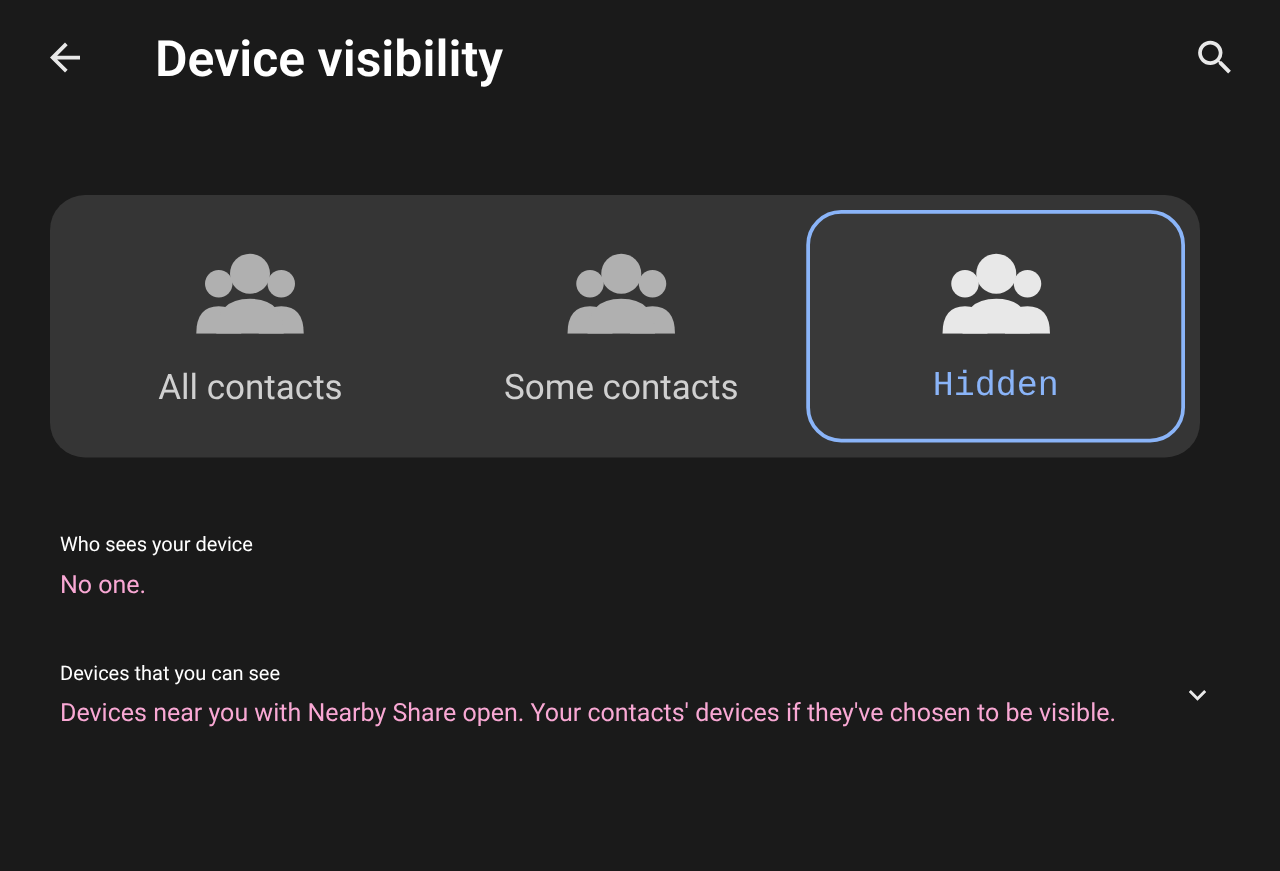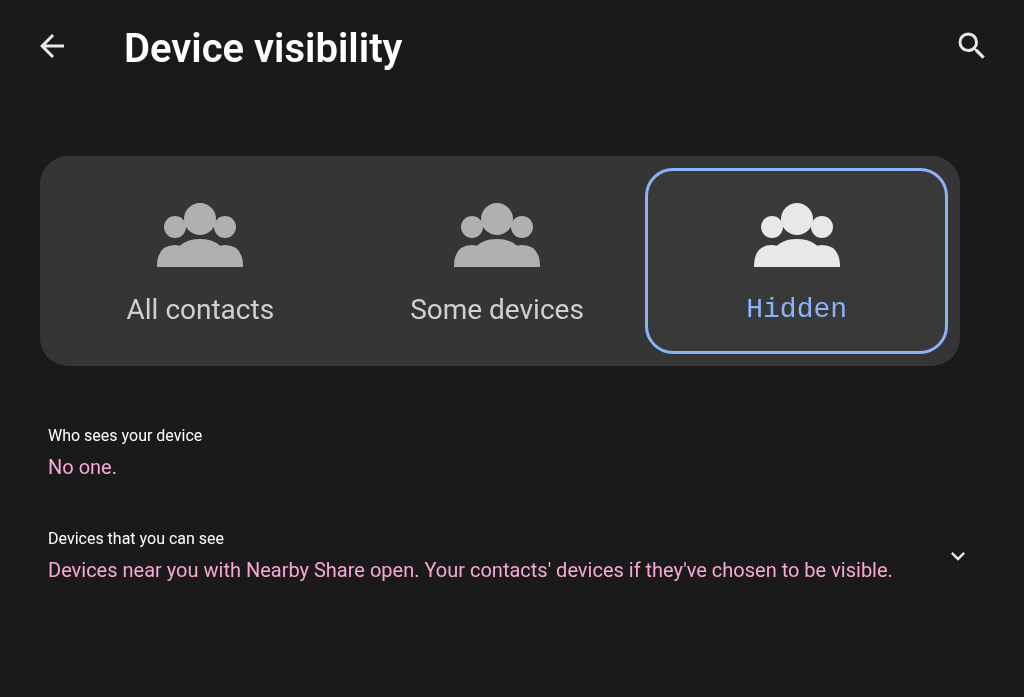--- a/index.html
+++ b/index.html
@@ -10,21 +10,21 @@
     body {
       width: 1024px;
       height: 697px;
       background-color: #1a1a1a;
       font-family: "Roboto", "Segoe UI", Arial, sans-serif;
       color: #e8e8e8;
       overflow: hidden;
     }
     .header {
       display: flex;
-      align-items: center;
+      align-items: flex-start;
       padding: 24px 28px;
       gap: 48px;
     }
     .back-button {
       width: 48px;
       height: 48px;
       display: flex;
       align-items: center;
       justify-content: center;
       cursor: pointer;
@@ -168,21 +168,21 @@
     <span class="people-icon">
       <svg viewBox="0 0 110 70">
         <circle cx="30" cy="30" r="11" fill="#b0b0b0"></circle>
         <circle cx="80" cy="30" r="11" fill="#b0b0b0"></circle>
         <path d="M 12 70 Q 12 48 30 48 Q 48 48 48 70 Z" fill="#b0b0b0"></path>
         <path d="M 62 70 Q 62 48 80 48 Q 98 48 98 70 Z" fill="#b0b0b0"></path>
         <circle cx="55" cy="22" r="16" fill="#b0b0b0"></circle>
         <path d="M 28 70 Q 28 42 55 42 Q 82 42 82 70 Z" fill="#b0b0b0"></path>
       </svg>
     </span>
-    <span class="tab-label">Some devices</span>
+    <span class="tab-label">Some contacts</span>
   </div>
   <div class="tab selected">
     <span class="people-icon">
       <svg viewBox="0 0 110 70">
         <circle cx="30" cy="30" r="11" fill="#e8e8e8"></circle>
         <circle cx="80" cy="30" r="11" fill="#e8e8e8"></circle>
         <path d="M 12 70 Q 12 48 30 48 Q 48 48 48 70 Z" fill="#e8e8e8"></path>
         <path d="M 62 70 Q 62 48 80 48 Q 98 48 98 70 Z" fill="#e8e8e8"></path>
         <circle cx="55" cy="22" r="16" fill="#e8e8e8"></circle>
         <path d="M 28 70 Q 28 42 55 42 Q 82 42 82 70 Z" fill="#e8e8e8"></path>

